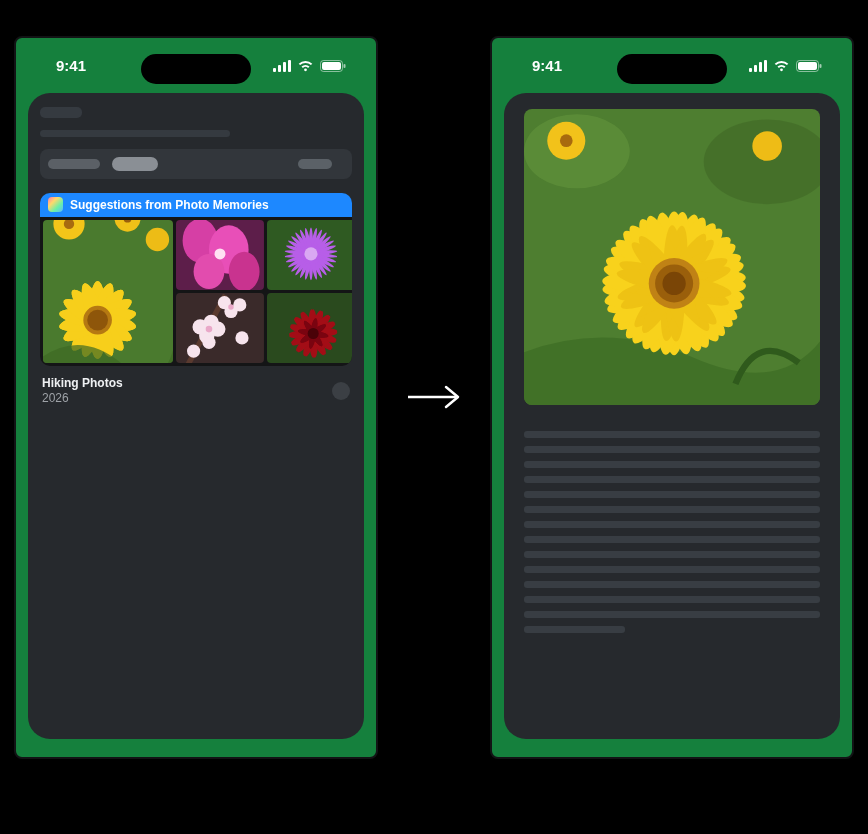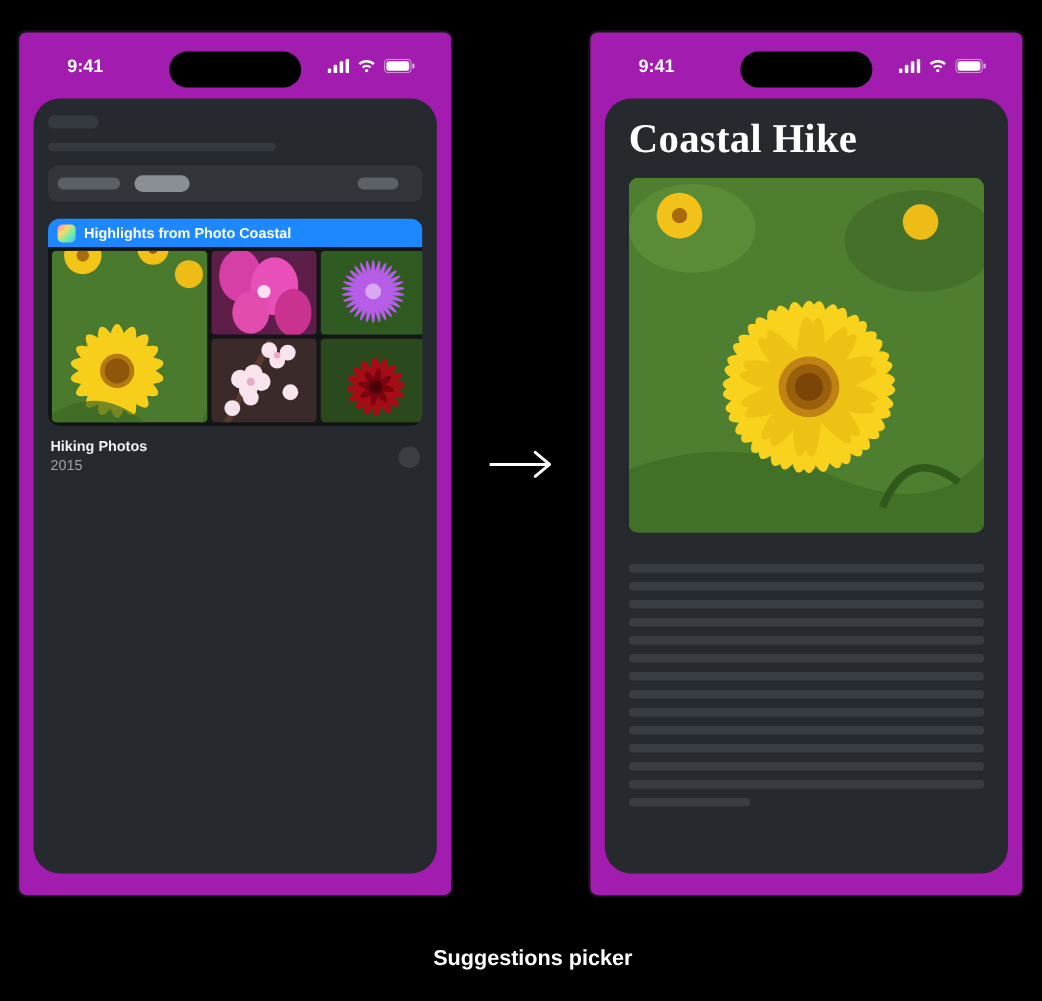--- a/index.html
+++ b/index.html
@@ -17,21 +17,21 @@
     .row {
       display: flex;
       align-items: center;
       justify-content: center;
       gap: 28px;
       width: 100%;
     }
     .phone {
       width: 364px;
       height: 723px;
-      background: #a21caf;
+      background: #15803d;
       border-radius: 8px;
       position: relative;
       overflow: hidden;
       border: 2px solid #121315;
     }
     .notch {
       position: absolute;
       top: 16px;
       left: 50%;
       transform: translateX(-50%);
@@ -193,21 +193,21 @@
         <div class="seg-left">
           <div class="seg-pill"></div>
           <div class="seg-sel"></div>
         </div>
         <div class="seg-right"></div>
       </div>
 
       <div class="hl-card">
         <div class="hl-header">
           <span class="hl-icon"></span>
-          <span>Highlights from Photo Coastal</span>
+          <span>Suggestions from Photo Memories</span>
         </div>
         <div class="grid">
           <div class="cell tall">
 
             <svg viewBox="0 0 100 140" preserveAspectRatio="xMidYMid slice">
               <rect width="100" height="140" fill="#4a7a2e"></rect>
               <circle cx="20" cy="18" r="12" fill="#f3c519"></circle>
                 <circle cx="20" cy="18" r="4" fill="#a86b10"></circle>
               <circle cx="65" cy="14" r="10" fill="#f0c018"></circle>
                 <circle cx="65" cy="14" r="3" fill="#9a5e0c"></circle>
@@ -335,21 +335,21 @@
                 <circle r="5" fill="#4a0208"></circle>
               </g>
             </svg>
           </div>
         </div>
       </div>
 
       <div class="meta">
         <div class="meta-text">
           <div class="meta-title">Hiking Photos</div>
-          <div class="meta-year">2015</div>
+          <div class="meta-year">2026</div>
         </div>
         <div class="dot"></div>
       </div>
     </div>
   </div>
 
   <div class="arrow">
     <svg width="56" height="28" viewBox="0 0 56 28">
       <line x1="2" y1="14" x2="50" y2="14" stroke="#fff" stroke-width="2.5"></line>
       <path d="M40 4 L52 14 L40 24" fill="none" stroke="#fff" stroke-width="2.5" stroke-linecap="round" stroke-linejoin="round"></path>
@@ -378,21 +378,20 @@
           <svg width="26" height="12" viewBox="0 0 26 12">
               <rect x="0.5" y="0.5" width="22" height="11" rx="3" stroke="#fff" opacity="0.5" fill="none"></rect>
               <rect x="2" y="2" width="19" height="8" rx="2" fill="#fff"></rect>
               <rect x="23.5" y="4" width="2" height="4" rx="1" fill="#fff" opacity="0.6"></rect>
             </svg>
         </span>
       </span>
     </div>
 
     <div class="entry-content">
-      <div class="entry-title">Coastal Hike</div>
       <div class="hero">
         <svg viewBox="0 0 280 280" preserveAspectRatio="xMidYMid slice">
           <rect width="280" height="280" fill="#4e7e30"></rect>
           <ellipse cx="50" cy="40" rx="50" ry="35" fill="#5e8e3a" opacity="0.8"></ellipse>
           <ellipse cx="230" cy="50" rx="60" ry="40" fill="#436d28" opacity="0.8"></ellipse>
           <circle cx="40" cy="30" r="18" fill="#f2c21a"></circle>
             <circle cx="40" cy="30" r="6" fill="#a86a0e"></circle>
           <circle cx="230" cy="35" r="14" fill="#eebc16"></circle>
           <path d="M0 230 Q80 200 160 235 T280 220 L280 280 L0 280 Z" fill="#3f6e26" opacity="0.85"></path>
           <path d="M200 260 Q220 210 260 240" stroke="#2f5a1c" stroke-width="6" fill="none"></path>
@@ -453,14 +452,13 @@
         <div class="line"></div>
         <div class="line"></div>
         <div class="line short"></div>
       </div>
     </div>
   </div>
 
 </div>
 
 <div class="captions">
-  <div class="cap-left">Suggestions picker</div>
 </div>
 
 </body></html>

